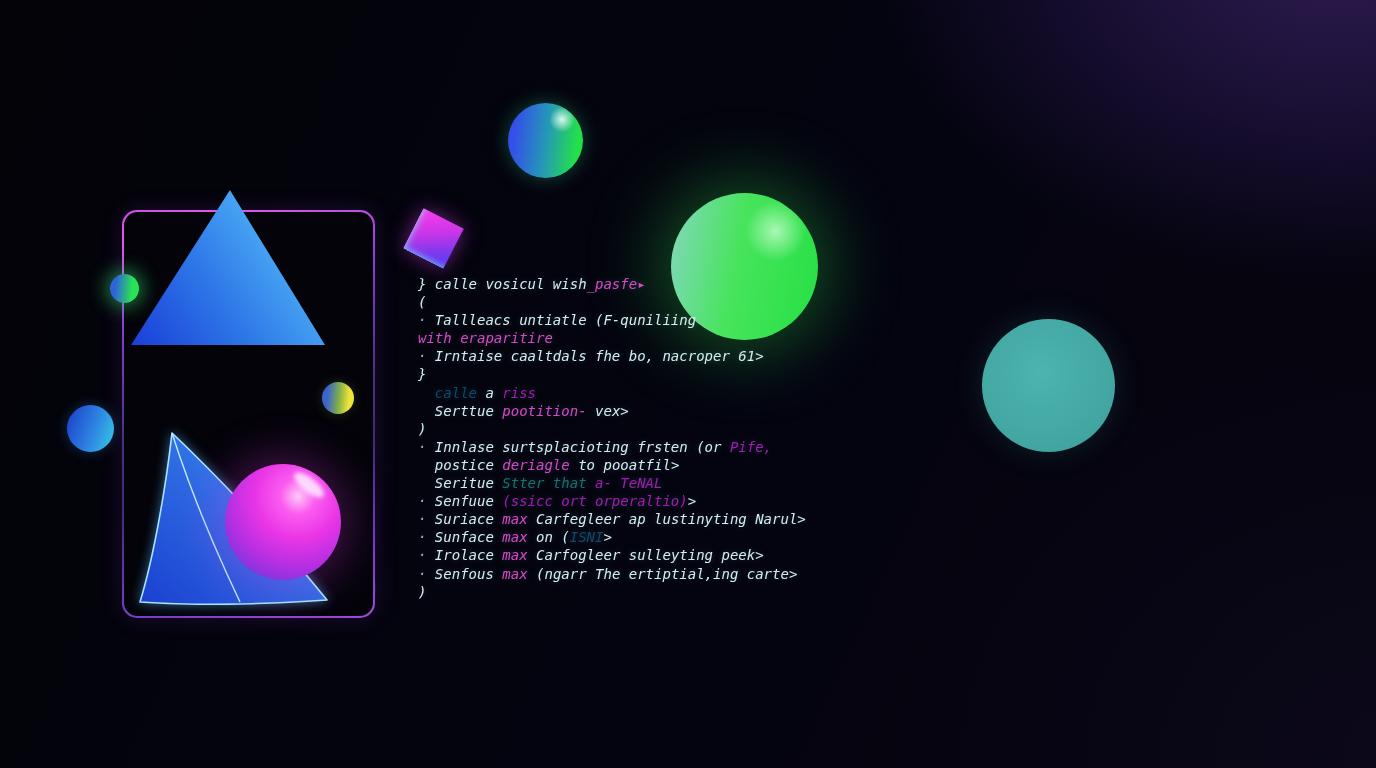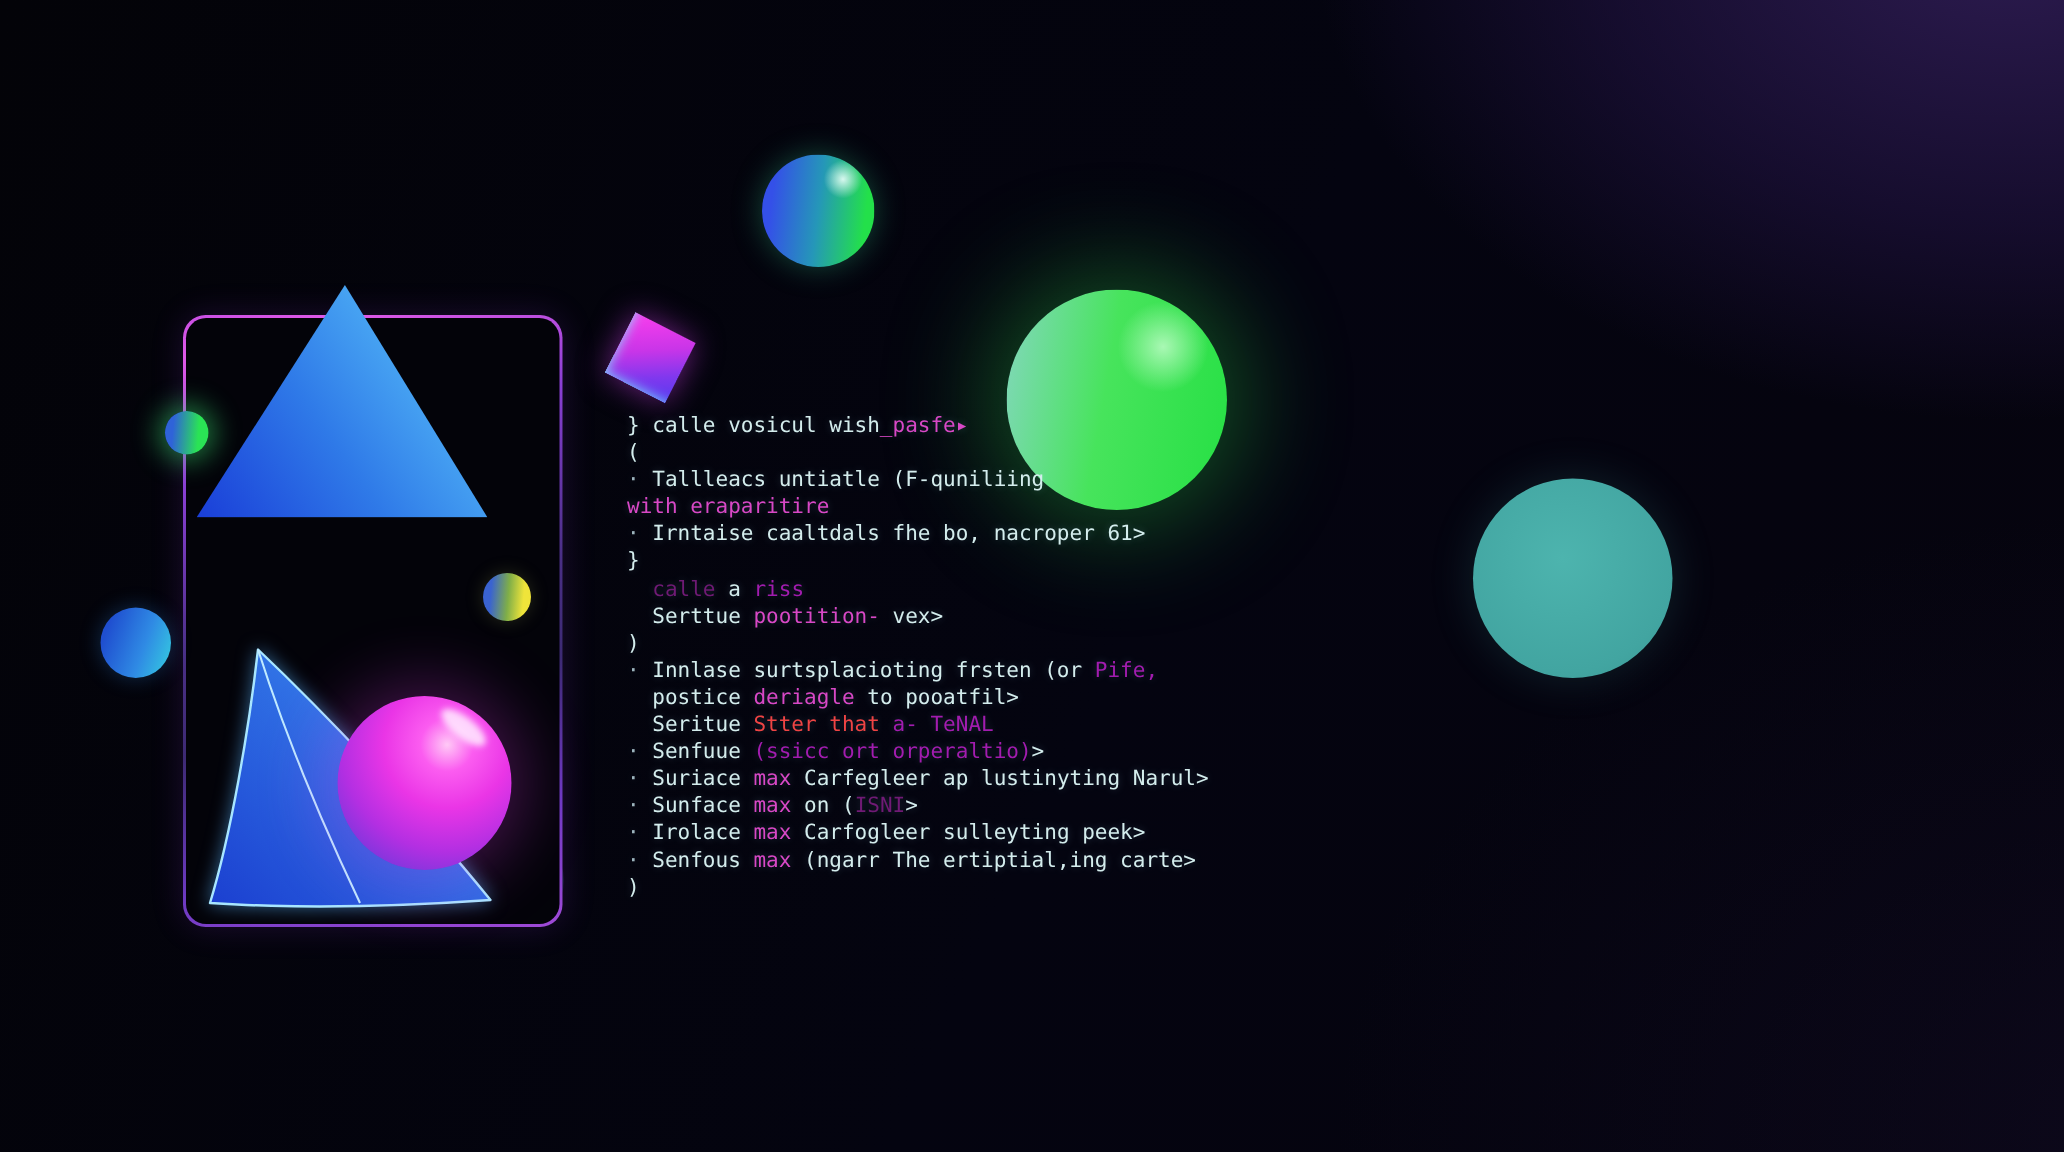--- a/index.html
+++ b/index.html
@@ -102,29 +102,29 @@
     box-shadow: 0 0 30px rgba(70, 170, 165, 0.18);
   }
 
   
   .code-block {
     left: 418px; top: 275px; z-index: 30;
     font-size: 14px; letter-spacing: 0;
     text-shadow: 0 0 6px rgba(170, 235, 255, 0.22);
     white-space: pre;
   }
-  .code-line { height: 18.1px; line-height: 18.1px; }
+  .code-line { height: 18.1px; line-height: 18.1px; font-style: italic; }
 </style>
 <style>.c-w{color:#d4eded}
 .c-b{color:#9db4bd}
 .c-p{color:#d848c6}
-.c-g{color:#701a75}
+.c-g{color:#0c4a6e}
 .c-y{color:#a21caf}
 .c-v{color:#a21caf}
-.c-m{color:#ef4444}</style></head>
+.c-m{color:#0f766e}</style></head>
 <body>
 
 <div class="abs teal-circle"></div>
 
 <div class="abs big-green-sphere"></div>
 
 <div class="abs top-sphere"></div>
 
 <div class="abs diamond"></div>
 

